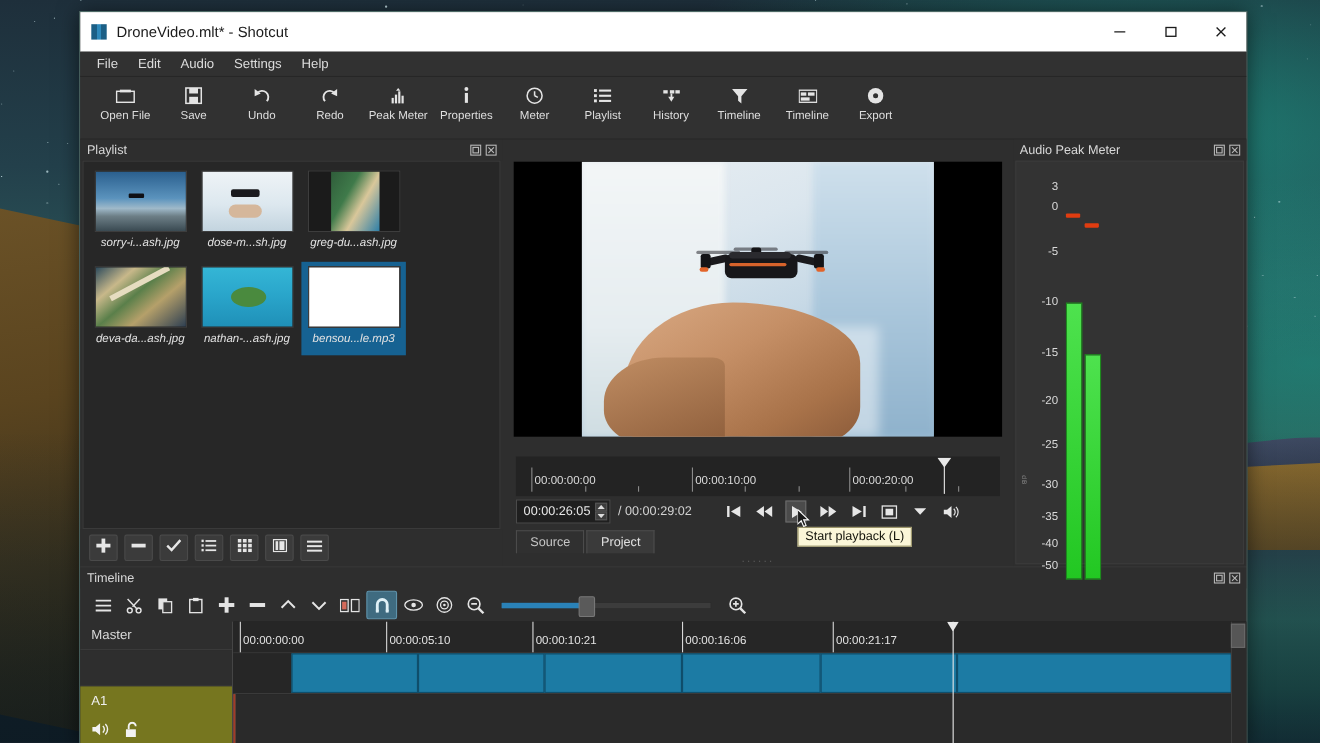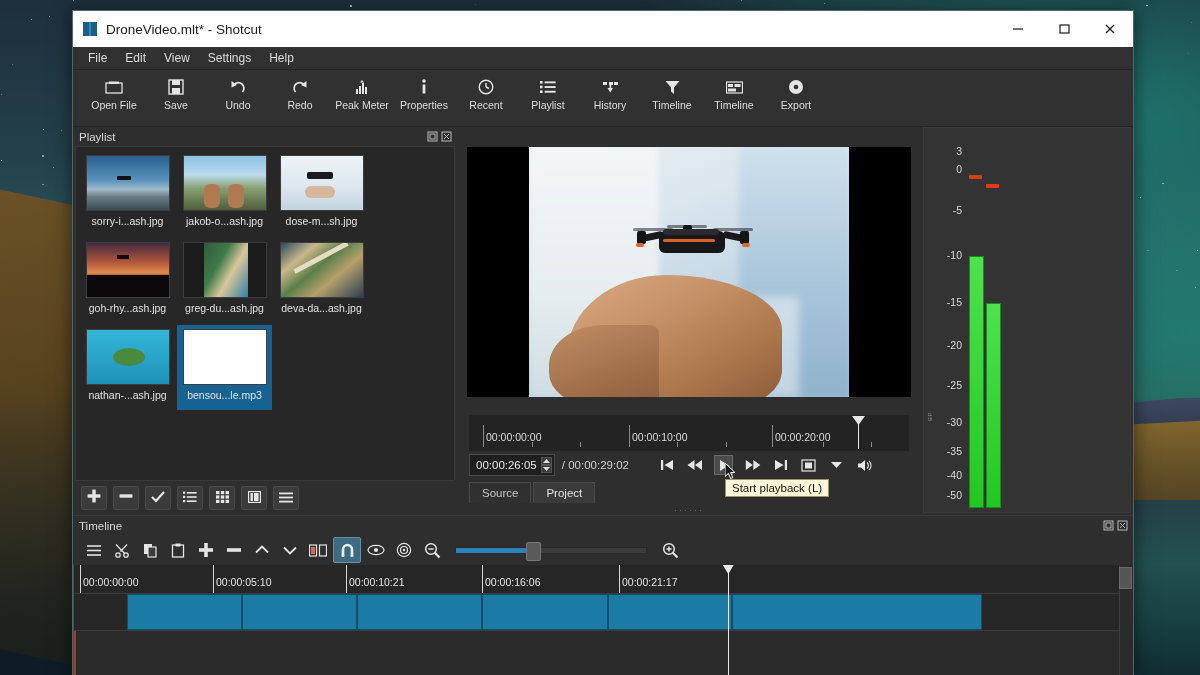--- a/index.html
+++ b/index.html
@@ -51,21 +51,21 @@
 
   .body{flex:1;display:flex;min-height:0;background:#2e2e2e;}
   .leftcol{width:384px;display:flex;flex-direction:column;min-width:0;}
   .panelhdr{height:19px;background:#2e2e2e;display:flex;align-items:center;
     padding:0 4px 0 6px;font-size:11.5px;color:#d8d8d8;flex:none;}
   .panelhdr .sp{flex:1;}
   .phicon{width:14px;height:14px;display:flex;align-items:center;justify-content:center;color:#b9b9b9;}
 
   .playlist{flex:1;background:#272727;border:1px solid #3a3a3a;margin:0 2px;overflow:hidden;
     display:flex;flex-direction:column;}
-  .plgrid{display:flex;flex-wrap:wrap;align-content:flex-start;padding:4px 0 0 4px;}
+  .plgrid{display:flex;flex-wrap:wrap;align-content:flex-start;padding:4px 0 0 4px;font-style:italic;}
   .plitem{width:95px;height:85px;margin:0 2px 2px 0;display:flex;flex-direction:column;
     align-items:center;justify-content:flex-start;padding-top:4px;box-sizing:border-box;}
   .plitem.sel{background:#166292;}
   .thumb{width:82px;height:54px;background:#1b1b1b;border:1px solid #3d3d3d;overflow:hidden;position:relative;}
   .plname{font-size:10.5px;color:#e2e2e2;margin-top:4px;white-space:nowrap;}
   .pltools{height:34px;display:flex;align-items:center;gap:6px;padding-left:8px;flex:none;background:#2e2e2e;}
   .plbtn{width:24px;height:22px;background:#3b3b3b;border:1px solid #4a4a4a;border-radius:2px;
     display:flex;align-items:center;justify-content:center;color:#e6e6e6;}
 
   
@@ -347,21 +347,21 @@
       <svg width="14" height="12" viewBox="0 0 14 12">
           <line x1="3" y1="2" x2="11" y2="10" stroke="#1b1b1b" stroke-width="1.2"></line>
           <line x1="11" y1="2" x2="3" y2="10" stroke="#1b1b1b" stroke-width="1.2"></line>
         </svg>
     </div>
   </div>
 
   <div class="menubar">
     <div class="menuitem">File</div>
     <div class="menuitem">Edit</div>
-    <div class="menuitem">View</div>
+    <div class="menuitem">Audio</div>
     <div class="menuitem">Settings</div>
     <div class="menuitem">Help</div>
   </div>
 
   <div class="toolbar" id="main-toolbar">
       <div class="tbtn">
         <span class="ti">
           <svg width="18" height="15" viewBox="0 0 18 15">
             <rect x="1" y="3" width="16" height="10" fill="none" stroke="#e4e4e4" stroke-width="1.3"></rect>
             <rect x="4" y="1.5" width="10" height="2.5" fill="#e4e4e4"></rect>
@@ -421,21 +421,21 @@
         <span class="tl">Properties</span>
       </div>
       <div class="tbtn">
         <span class="ti">
           <svg width="16" height="16" viewBox="0 0 16 16">
             <circle cx="8" cy="8" r="6.8" fill="none" stroke="#e4e4e4" stroke-width="1.4"></circle>
             <line x1="8" y1="4" x2="8" y2="8" stroke="#e4e4e4" stroke-width="1.4"></line>
             <line x1="8" y1="8" x2="11" y2="9.5" stroke="#e4e4e4" stroke-width="1.4"></line>
           </svg>
         </span>
-        <span class="tl">Recent</span>
+        <span class="tl">Meter</span>
       </div>
       <div class="tbtn">
         <span class="ti">
           <svg width="16" height="14" viewBox="0 0 16 14">
             <g fill="#e4e4e4">
               <rect x="0" y="1" width="2.6" height="2.6"></rect>
               <rect x="0" y="5.7" width="2.6" height="2.6"></rect>
               <rect x="0" y="10.4" width="2.6" height="2.6"></rect>
               <rect x="4.6" y="1.4" width="11" height="1.9"></rect>
               <rect x="4.6" y="6.1" width="11" height="1.9"></rect>
@@ -513,41 +513,25 @@
         <div class="plgrid" id="playlist-grid">
             <div class="plitem">
               <span class="thumb">
                 <div style="position:absolute;inset:0;background:linear-gradient(180deg,#2a5f8e 0%,#5b93bd 45%,#9fb9c9 62%,#6d7f87 75%,#3a4a52 100%)"></div>
                 <div style="position:absolute;left:30px;top:20px;width:14px;height:4px;background:#0f0f14;border-radius:1px"></div>
               </span>
               <span class="plname">sorry-i...ash.jpg</span>
             </div>
             <div class="plitem">
               <span class="thumb">
-                <div style="position:absolute;inset:0;background:linear-gradient(180deg,#8cc3e6 0%,#bcd9ea 35%,#88a071 60%,#4e5f3c 100%)"></div>
-                <div style="position:absolute;left:20px;top:28px;width:16px;height:24px;background:#b07b52;border-radius:6px"></div>
-                <div style="position:absolute;left:44px;top:28px;width:16px;height:24px;background:#b07b52;border-radius:6px"></div>
-              </span>
-              <span class="plname">jakob-o...ash.jpg</span>
-            </div>
-            <div class="plitem">
-              <span class="thumb">
                 <div style="position:absolute;inset:0;background:linear-gradient(180deg,#eef3f6 0%,#dde8ef 55%,#c3d4df 100%)"></div>
                 <div style="position:absolute;left:26px;top:16px;width:26px;height:7px;background:#1a1a1e;border-radius:2px"></div>
                 <div style="position:absolute;left:24px;top:30px;width:30px;height:12px;background:#d5b79b;border-radius:8px"></div>
               </span>
               <span class="plname">dose-m...sh.jpg</span>
-            </div>
-            <div class="plitem">
-              <span class="thumb">
-                <div style="position:absolute;inset:0;background:linear-gradient(180deg,#432a3e 0%,#b0563a 35%,#e08a4c 55%,#1a1016 75%,#0d0a0e 100%)"></div>
-                <div style="position:absolute;left:0;bottom:0;width:100%;height:22px;background:#0c080c"></div>
-                <div style="position:absolute;left:30px;top:12px;width:12px;height:4px;background:#100d10"></div>
-              </span>
-              <span class="plname">goh-rhy...ash.jpg</span>
             </div>
             <div class="plitem">
               <span class="thumb">
                 <div style="position:absolute;inset:0;background:#1b1b1b"></div>
                 <div style="position:absolute;left:20px;top:0;width:44px;height:54px;background:linear-gradient(120deg,#2f5d3a 0%,#3f7a4a 35%,#d9c79a 60%,#2e7fa8 100%)"></div>
               </span>
               <span class="plname">greg-du...ash.jpg</span>
             </div>
             <div class="plitem">
               <span class="thumb">
@@ -758,20 +742,37 @@
       </div>
 
       <div class="tabs">
         <div class="tab inactive">Source</div>
         <div class="tab">Project</div>
       </div>
       <div class="grip">······</div>
     </div>
 
     <div class="peak">
+      <div class="panelhdr">
+        <span>Audio Peak Meter</span>
+        <span class="sp"></span>
+        <span class="phicon">
+          <svg width="11" height="11" viewBox="0 0 11 11">
+              <rect x="1" y="1" width="9" height="9" fill="none" stroke="#b9b9b9" stroke-width="1"></rect>
+              <rect x="3" y="3" width="5" height="5" fill="none" stroke="#b9b9b9" stroke-width="1"></rect>
+            </svg>
+        </span>
+        <span class="phicon">
+          <svg width="11" height="11" viewBox="0 0 11 11">
+              <rect x="1" y="1" width="9" height="9" fill="none" stroke="#b9b9b9" stroke-width="1"></rect>
+              <line x1="3" y1="3" x2="8" y2="8" stroke="#b9b9b9" stroke-width="1"></line>
+              <line x1="8" y1="3" x2="3" y2="8" stroke="#b9b9b9" stroke-width="1"></line>
+            </svg>
+        </span>
+      </div>
       <div class="peakbody" id="peak-body">
         <span class="vtext">dB</span>
       <span class="scaleline" style="top: 17px;">3</span>
           <span class="scaleline" style="top: 35px;">0</span>
           <span class="scaleline" style="top: 76px;">-5</span>
           <span class="scaleline" style="top: 121px;">-10</span>
           <span class="scaleline" style="top: 168px;">-15</span>
           <span class="scaleline" style="top: 211px;">-20</span>
           <span class="scaleline" style="top: 251px; text-align: right;">-25</span>
           <span class="scaleline" style="top: 288px;">-30</span>
@@ -900,20 +901,42 @@
         <svg width="17" height="17" viewBox="0 0 17 17">
             <circle cx="7" cy="7" r="5.3" fill="none" stroke="#e4e4e4" stroke-width="1.5"></circle>
             <line x1="4.4" y1="7" x2="9.6" y2="7" stroke="#e4e4e4" stroke-width="1.5"></line>
             <line x1="7" y1="4.4" x2="7" y2="9.6" stroke="#e4e4e4" stroke-width="1.5"></line>
             <line x1="10.8" y1="10.8" x2="15.5" y2="15.5" stroke="#e4e4e4" stroke-width="2.2"></line>
           </svg>
       </span>
     </div>
 
     <div class="tlmain">
+      <div class="trackhead">
+        <div class="thmaster">Master</div>
+        <div class="thv"></div>
+        <div class="tha">
+          <span class="thname">A1</span>
+          <span class="thicons">
+            <span>
+              <svg width="18" height="14" viewBox="0 0 18 14">
+                  <polygon points="1,5 4,5 8,1.5 8,12.5 4,9 1,9" fill="#f2f2f2"></polygon>
+                  <path d="M10.5 4 a4 4 0 0 1 0 6" fill="none" stroke="#f2f2f2" stroke-width="1.3"></path>
+                  <path d="M12.8 2.2 a6.8 6.8 0 0 1 0 9.6" fill="none" stroke="#f2f2f2" stroke-width="1.3"></path>
+                </svg>
+            </span>
+            <span>
+              <svg width="16" height="15" viewBox="0 0 16 15">
+                  <path d="M4 7 L4 4.2 a3.2 3.2 0 0 1 6.4 0" fill="none" stroke="#f2f2f2" stroke-width="1.7"></path>
+                  <rect x="1.5" y="7" width="9" height="7" fill="#f2f2f2"></rect>
+                </svg>
+            </span>
+          </span>
+        </div>
+      </div>
 
       <div class="tracks">
         <div class="ruler" id="tl-ruler">
             <div class="rtick" style="left: 6px;"></div>
             <div class="rlabel" style="left: 9px;">00:00:00:00</div>
             <div class="rtick" style="left: 139px;"></div>
             <div class="rlabel" style="left: 142px;">00:00:05:10</div>
             <div class="rtick" style="left: 272px;"></div>
             <div class="rlabel" style="left: 275px;">00:00:10:21</div>
             <div class="rtick" style="left: 408px;"></div>

